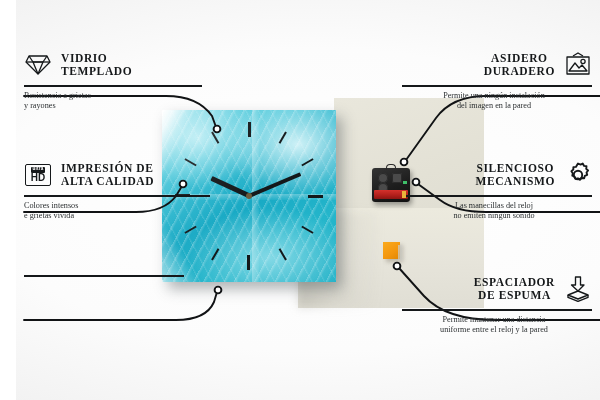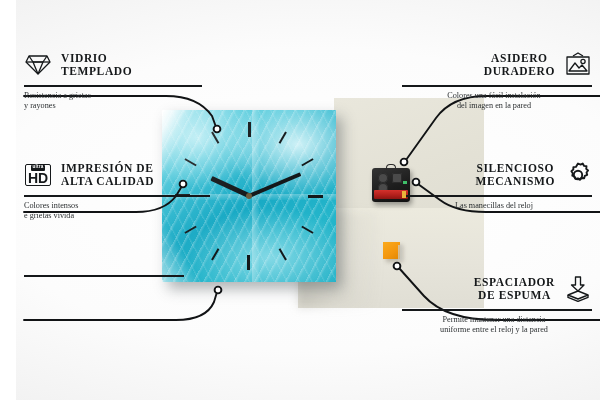--- a/index.html
+++ b/index.html
@@ -293,21 +293,21 @@
     font-size: 4.6px;
     font-weight: 700;
     letter-spacing: 0.2px;
     color: #fff;
     background: #15181a;
     padding: 0.6px 2px;
     border-radius: 1px;
   }
   .hd-badge .hd {
     font-family: "Liberation Sans", sans-serif;
-    font-size: 14px;
+    font-size: 10px;
     font-weight: 700;
     color: #15181a;
     margin-top: 0.5px;
   }
 </style>
 </head>
 <body>
 
 <div class="infographic">
 
@@ -457,21 +457,21 @@
           </g>
         </svg>
       </div>
       <div class="feature-title">
         <span>ASIDERO</span>
         <span>DURADERO</span>
       </div>
     </div>
     <div class="feature-rule"></div>
     <div class="feature-desc">
-      <span>Colores una fácil instalación</span>
+      <span>Permite una ningún instalación</span>
       <span>del imagen en la pared</span>
     </div>
   </div>
 
   <div class="feature right" id="feat-mecanismo">
     <div class="feature-head">
       <div class="feature-icon">
         <svg width="26" height="26" viewBox="0 0 26 26">
           <g fill="none" stroke="#15181a" stroke-width="1.9" stroke-linejoin="round">
             <path d="M13 1.5 l2.6 1.1 2.1 -1.1 1.4 2.4 2.4 0.3 -0.3 2.6 1.9 1.7 -1.6 2.0 0.7 2.3 -2.4 1.0 -0.6 2.4 -2.5 -0.2 -1.8 1.8 -2.0 -1.5 -2.4 0.6 -0.9 -2.3 -2.3 -0.9 0.5 -2.5 -1.4 -2.0 1.9 -1.6 0.1 -2.5 2.5 -0.2 1.3 -2.1 Z"></path>
@@ -480,20 +480,21 @@
         </svg>
       </div>
       <div class="feature-title">
         <span>SILENCIOSO</span>
         <span>MECANISMO</span>
       </div>
     </div>
     <div class="feature-rule"></div>
     <div class="feature-desc">
       <span>Las manecillas del reloj</span>
+      <span>no emiten ningún sonido</span>
     </div>
   </div>
 
   <div class="feature right" id="feat-espaciador">
     <div class="feature-head">
       <div class="feature-icon">
         <svg width="26" height="26" viewBox="0 0 26 26">
           <g fill="none" stroke="#15181a" stroke-width="1.35" stroke-linejoin="round">
             <path d="M10.5 1 h5 v8 h3.5 L13 15 L6.5 9 H10.5 Z"></path>
             <path d="M13 15 L23 19 L13 23 L3 19 Z"></path>

